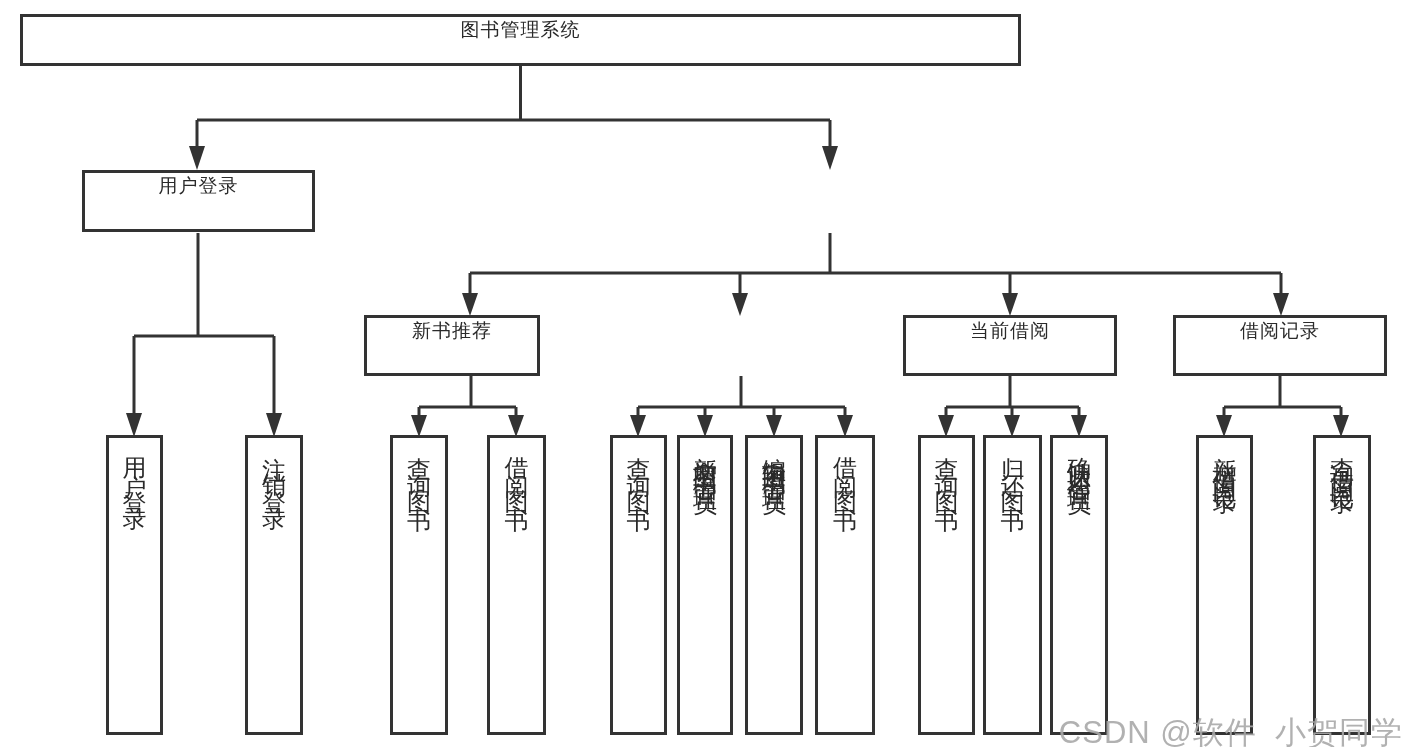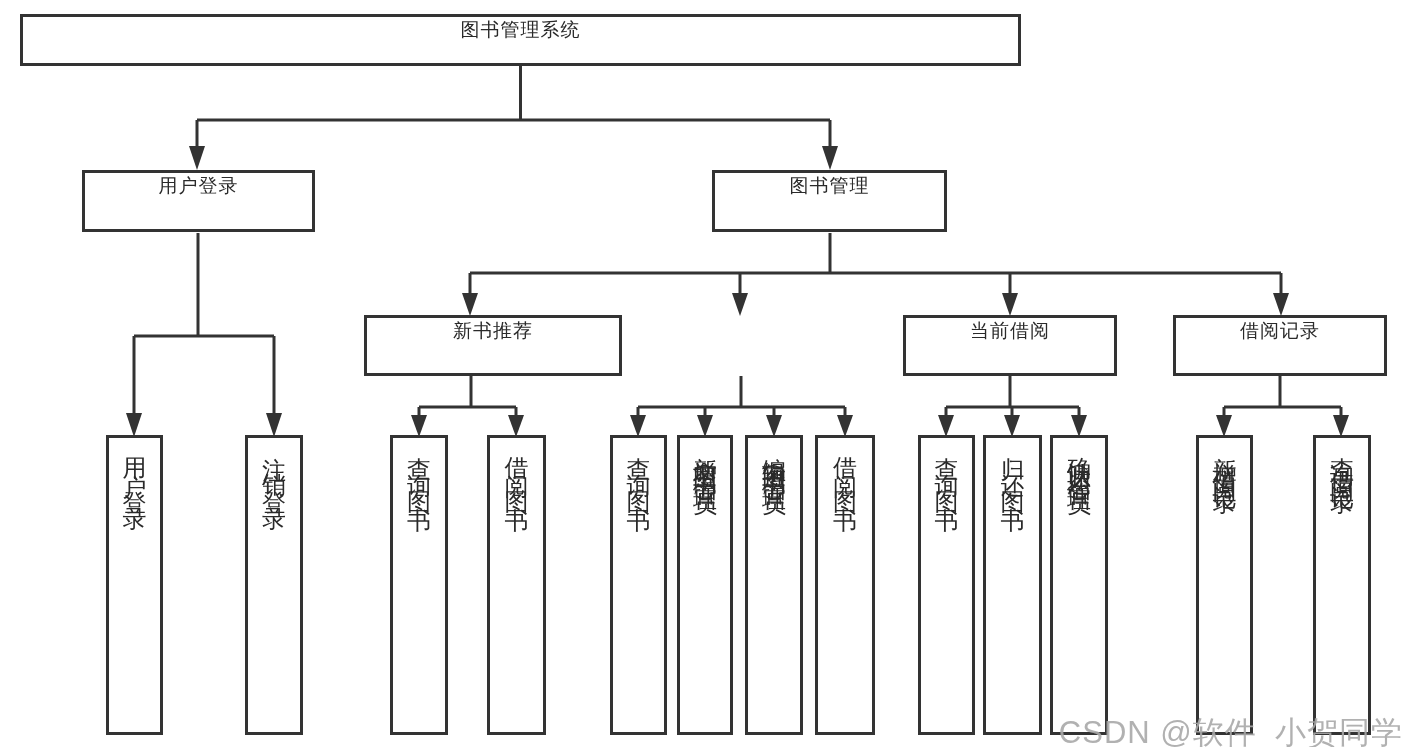--- a/index.html
+++ b/index.html
@@ -132,25 +132,22 @@
     </g>
   </svg>
 
   <div class="node h" style="left:20px;top:14px;width:1001px;height:52px">
     <span>图书管理系统</span>
   </div>
 
   <div class="node h" style="left:82px;top:170px;width:233px;height:62px">
     <span>用户登录</span>
   </div>
-  <div class="node h" style="left:712px;top:170px;width:235px;height:62px">
-    <span>图书管理</span>
-  </div>
-
-  <div class="node h" style="left:364px;top:315px;width:258px;height:61px">
+
+  <div class="node h" style="left:364px;top:315px;width:176px;height:61px">
     <span>新书推荐</span>
   </div>
   <div class="node h" style="left:1173px;top:315px;width:214px;height:61px">
     <span>借阅记录</span>
   </div>
   <div class="node h" style="left:903px;top:315px;width:214px;height:61px">
     <span>当前借阅</span>
   </div>
 
   <div class="node v ls4" style="left:106px;top:435px;width:57px;height:300px">

